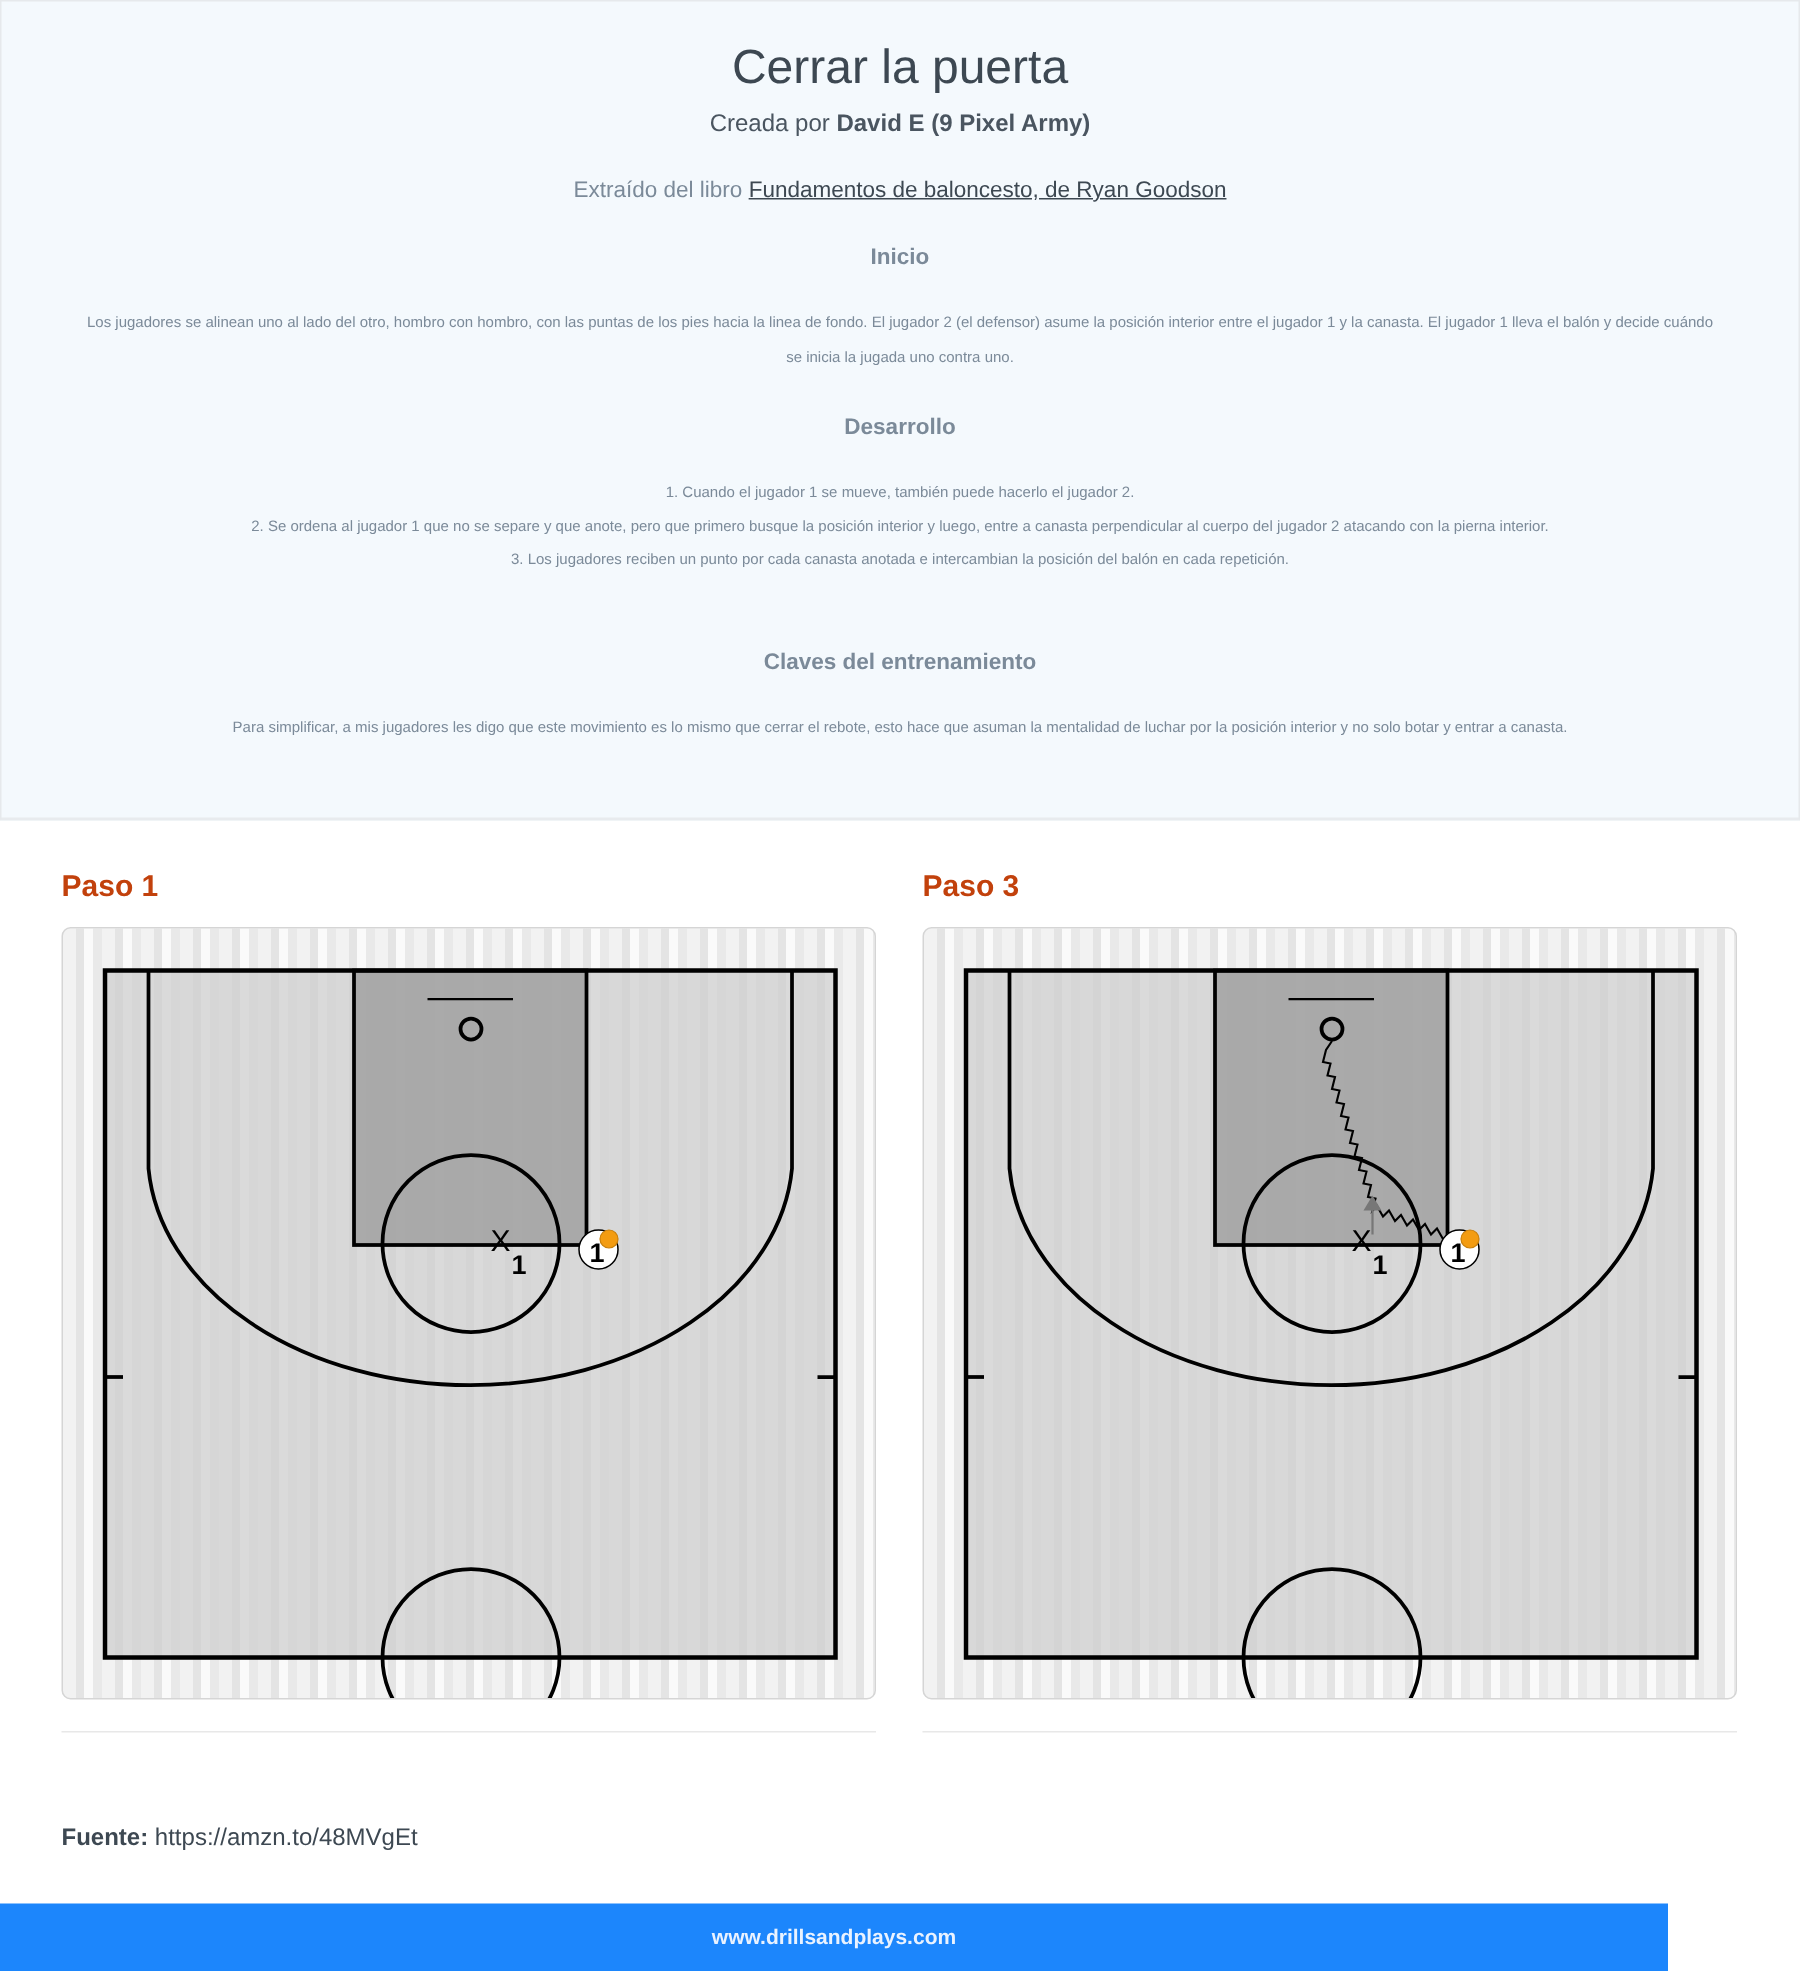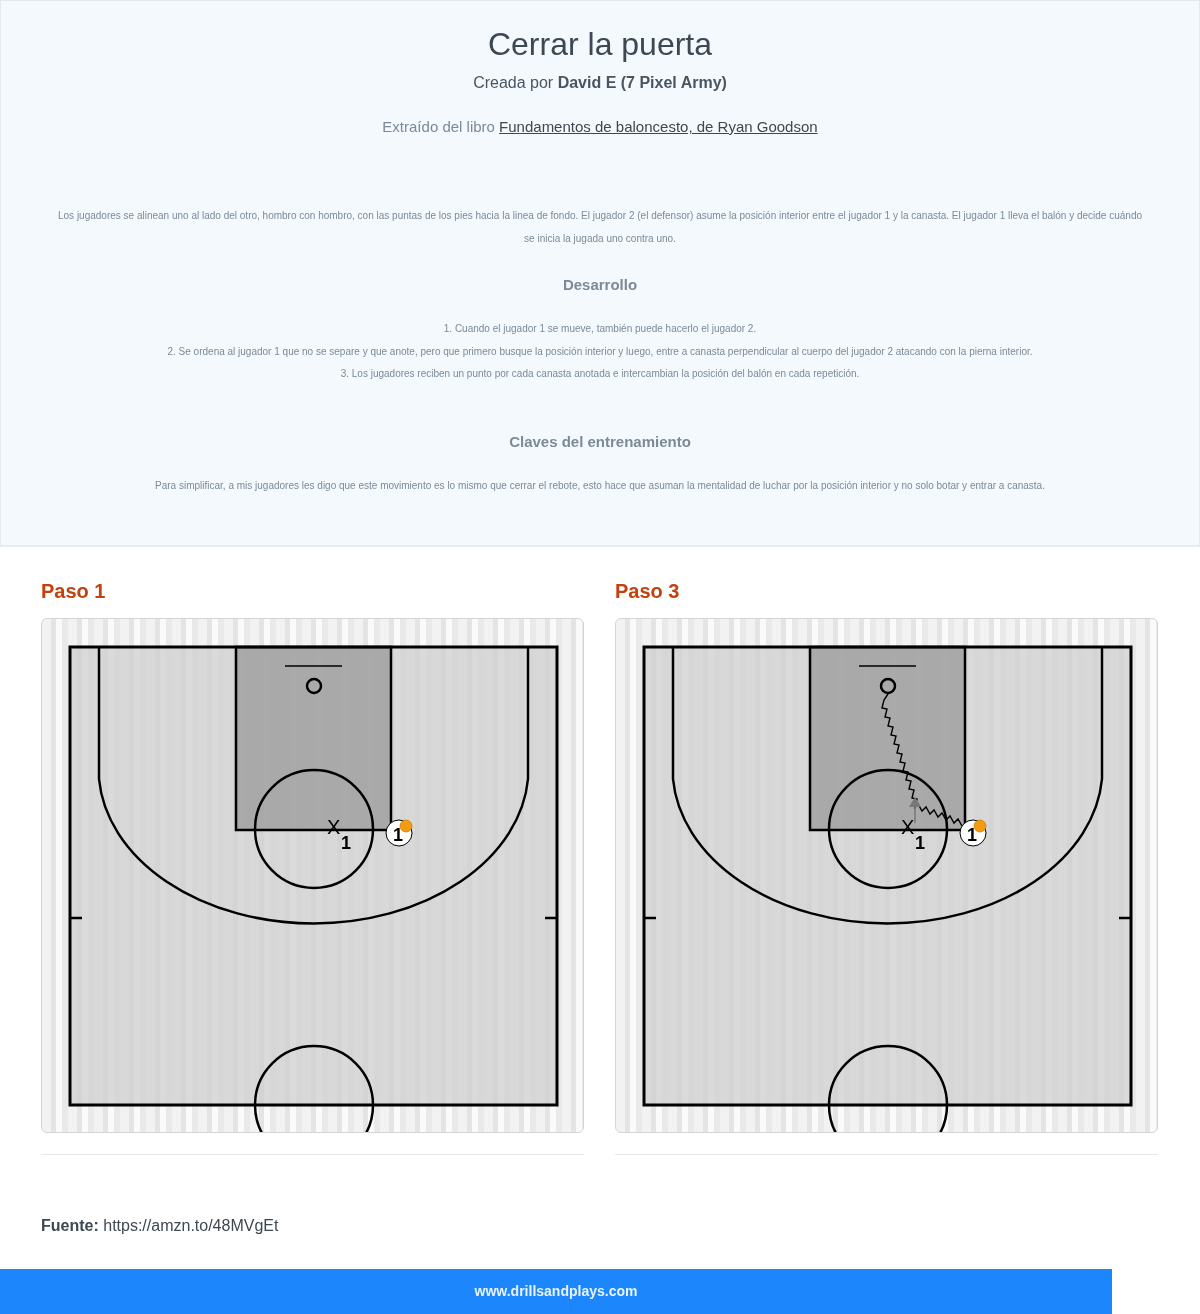--- a/index.html
+++ b/index.html
@@ -36,27 +36,28 @@
     line-height: 44px;
   }
 </style>
 </head>
 <body>
 
 <div class="header">
   <h1 class="title">Cerrar la puerta</h1>
   <div class="author">
     <span>Creada por</span>
-    <b>David E (7 Pixel Army)</b>
+    <b>David E (9 Pixel Army)</b>
   </div>
   <div class="source">
     <span>Extraído del libro</span>
     <a href="#">Fundamentos de baloncesto, de Ryan Goodson</a>
   </div>
 
+  <div class="sec-h" style="top:162px">Inicio</div>
   <div class="para" style="top:204px">Los jugadores se alinean uno al lado del otro, hombro con hombro, con las  puntas de los pies hacia la linea de fondo. El jugador 2 (el defensor) asume la posición interior entre el jugador 1 y la canasta. El jugador 1 lleva el balón y decide cuándo se inicia la jugada uno contra uno.</div>
 
   <div class="sec-h" style="top:275px">Desarrollo</div>
   <div class="para" style="top:317px">
     <div>1. Cuando el jugador 1 se mueve, también puede hacerlo el jugador 2.</div>
     <div>2. Se ordena al jugador 1 que no se separe y que anote, pero que primero busque la posición interior y luego, entre a canasta perpendicular al cuerpo del jugador 2 atacando con la pierna interior.</div>
     <div>3. Los jugadores reciben un punto por cada canasta anotada e intercambian la posición del balón en cada repetición.</div>
   </div>
 
   <div class="sec-h" style="top:432px">Claves del entrenamiento</div>

